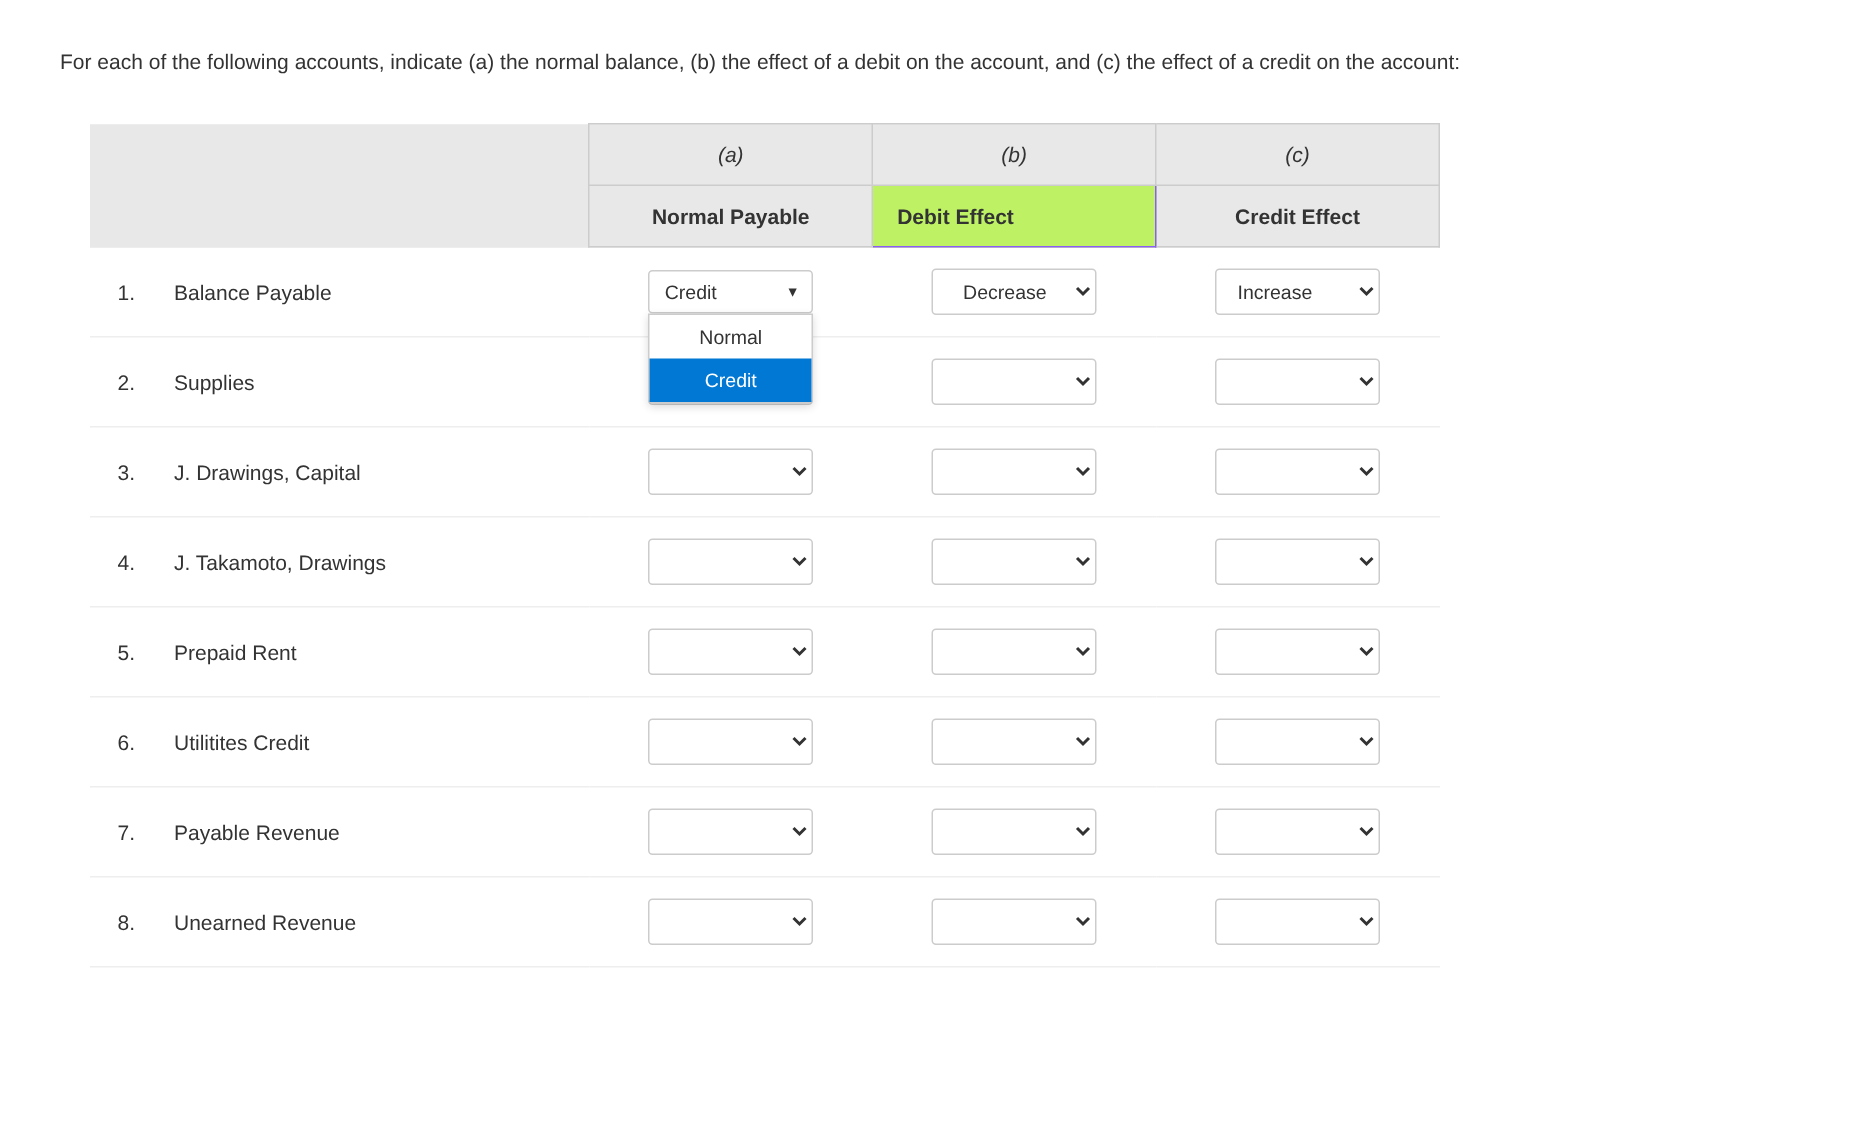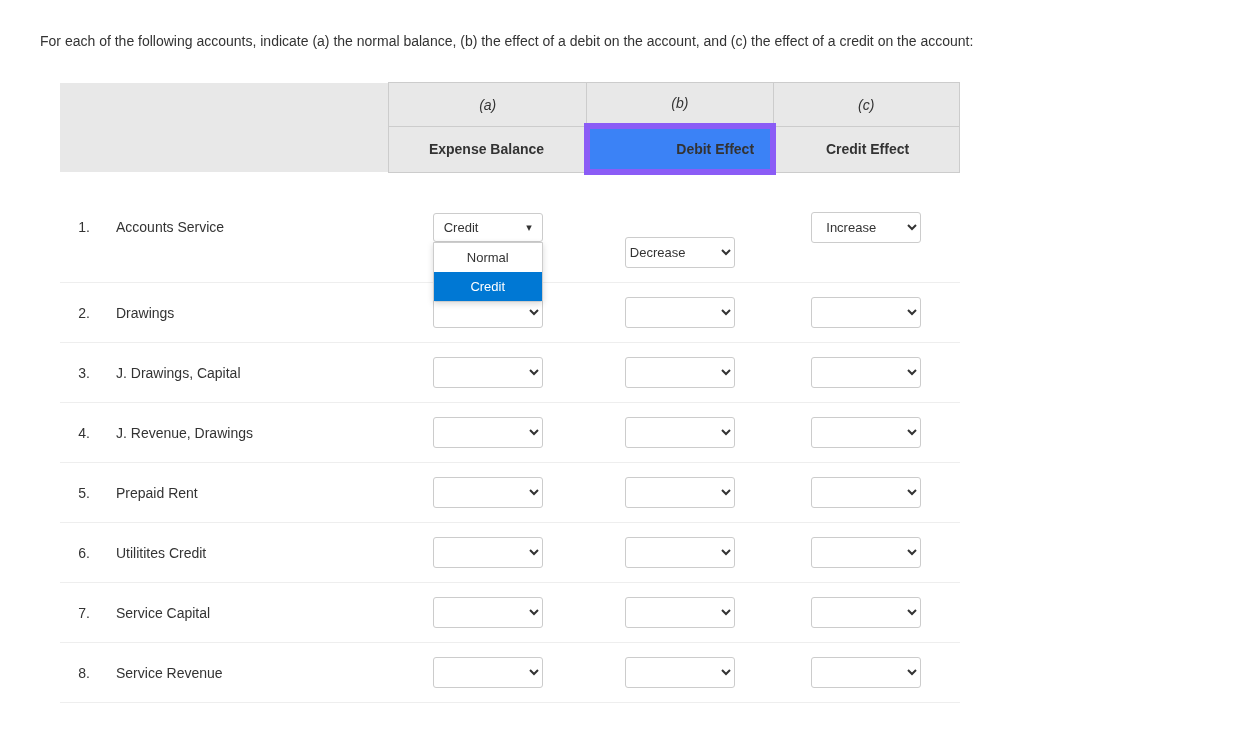--- a/index.html
+++ b/index.html
@@ -81,83 +81,83 @@
   <table>
     <thead>
       <tr>
         <th class="empty-header" colspan="2" style="border:none; background:#e8e8e8;"></th>
         <th style="background:#e8e8e8; border:1px solid #ccc; text-align:center; font-style:italic; font-weight:normal;">(a)</th>
         <th style="background:#e8e8e8; border:1px solid #ccc; text-align:center; font-style:italic; font-weight:normal;">(b)</th>
         <th style="background:#e8e8e8; border:1px solid #ccc; text-align:center; font-style:italic; font-weight:normal;">(c)</th>
       </tr>
       <tr>
         <th class="empty-header" colspan="2" style="border:none; background:#e8e8e8;"></th>
-        <th style="background:#e8e8e8; border:1px solid #ccc; text-align:center; font-weight:bold;">Expense Balance</th>
-        <th style="background:#3b82f6; border:6px solid #8b5cf6; text-align:right; font-weight:bold;">Debit Effect</th>
+        <th style="background:#e8e8e8; border:1px solid #ccc; text-align:center; font-weight:bold;">Normal Payable</th>
+        <th style="background:#bef264; border:1px solid #8b5cf6; text-align:left; font-weight:bold;">Debit Effect</th>
         <th style="background:#e8e8e8; border:1px solid #ccc; text-align:center; font-weight:bold;">Credit Effect</th>
       </tr>
     </thead>
     <tbody id="table-body">
     <tr style="border-bottom: 1px solid rgb(238, 238, 238);">
           <td style="width: 40px; text-align: right; padding: 14px 10px; vertical-align: middle;">1.</td>
-          <td style="min-width: 220px; padding: 14px 16px; vertical-align: middle; font-size: 14px;">Accounts Service</td>
+          <td style="min-width: 220px; padding: 14px 16px; vertical-align: middle; font-size: 14px;">Balance Payable</td>
           <td style="text-align: center; padding: 14px 16px; vertical-align: middle;"><div style="position: relative; display: inline-block; min-width: 110px;"><div style="border: 1px solid rgb(204, 204, 204); border-radius: 3px; padding: 6px 10px; font-size: 13px; display: flex; justify-content: space-between; align-items: center; cursor: pointer; background: rgb(255, 255, 255); min-width: 110px;">
                 <span>Credit</span>
                 <span style="font-size: 11px;">▾</span>
               </div><div style="position: absolute; top: 100%; left: 0px; right: 0px; border: 1px solid rgb(204, 204, 204); background: rgb(255, 255, 255); z-index: 100; box-shadow: rgba(0, 0, 0, 0.15) 0px 2px 6px; border-radius: 0px 0px 3px 3px;">
                 <div style="padding: 7px 12px; font-size: 13px; cursor: pointer;">Normal</div>
                 <div style="padding: 7px 12px; font-size: 13px; cursor: pointer; background: rgb(0, 120, 212); color: rgb(255, 255, 255);">Credit</div>
               </div></div></td>
-          <td style="text-align: center; padding: 14px 16px; vertical-align: middle;"><select style="border: 1px solid rgb(204, 204, 204); border-radius: 3px; padding: 6px 0; font-size: 13px; background: rgb(255, 255, 255); min-width: 110px; cursor: pointer; margin-top: 48px;"><option value=""></option><option value="Increase">Increase</option><option value="Decrease" selected="">Decrease</option></select></td>
+          <td style="text-align: center; padding: 14px 16px; vertical-align: middle;"><select style="border: 1px solid rgb(204, 204, 204); border-radius: 3px; padding: 6px 16px; font-size: 13px; background: rgb(255, 255, 255); min-width: 110px; cursor: pointer;"><option value=""></option><option value="Increase">Increase</option><option value="Decrease" selected="">Decrease</option></select></td>
           <td style="text-align: center; padding: 14px 16px; vertical-align: middle;"><select style="border: 1px solid rgb(204, 204, 204); border-radius: 3px; padding: 6px 10px; font-size: 13px; background: rgb(255, 255, 255); min-width: 110px; cursor: pointer;"><option value=""></option><option value="Increase" selected="">Increase</option><option value="Decrease">Decrease</option></select></td>
         </tr>
         <tr style="border-bottom: 1px solid rgb(238, 238, 238);">
           <td style="width: 40px; text-align: right; padding: 14px 10px; vertical-align: middle;">2.</td>
-          <td style="min-width: 220px; padding: 14px 16px; vertical-align: middle; font-size: 14px;">Drawings</td>
+          <td style="min-width: 220px; padding: 14px 16px; vertical-align: middle; font-size: 14px;">Supplies</td>
           <td style="text-align: center; padding: 14px 16px; vertical-align: middle;"><select style="border: 1px solid rgb(204, 204, 204); border-radius: 3px; padding: 6px 10px; font-size: 13px; background: rgb(255, 255, 255); min-width: 110px; cursor: pointer;"><option value=""></option><option value="Debit">Debit</option><option value="Credit">Credit</option></select></td>
           <td style="text-align: center; padding: 14px 16px; vertical-align: middle;"><select style="border: 1px solid rgb(204, 204, 204); border-radius: 3px; padding: 6px 10px; font-size: 13px; background: rgb(255, 255, 255); min-width: 110px; cursor: pointer;"><option value=""></option><option value="Increase">Increase</option><option value="Decrease">Decrease</option></select></td>
           <td style="text-align: center; padding: 14px 16px; vertical-align: middle;"><select style="border: 1px solid rgb(204, 204, 204); border-radius: 3px; padding: 6px 10px; font-size: 13px; background: rgb(255, 255, 255); min-width: 110px; cursor: pointer;"><option value=""></option><option value="Increase">Increase</option><option value="Decrease">Decrease</option></select></td>
         </tr>
         <tr style="border-bottom: 1px solid rgb(238, 238, 238);">
           <td style="width: 40px; text-align: right; padding: 14px 10px; vertical-align: middle;">3.</td>
           <td style="min-width: 220px; padding: 14px 16px; vertical-align: middle; font-size: 14px;">J. Drawings, Capital</td>
           <td style="text-align: center; padding: 14px 16px; vertical-align: middle;"><select style="border: 1px solid rgb(204, 204, 204); border-radius: 3px; padding: 6px 10px; font-size: 13px; background: rgb(255, 255, 255); min-width: 110px; cursor: pointer;"><option value=""></option><option value="Debit">Debit</option><option value="Credit">Credit</option></select></td>
           <td style="text-align: center; padding: 14px 16px; vertical-align: middle;"><select style="border: 1px solid rgb(204, 204, 204); border-radius: 3px; padding: 6px 10px; font-size: 13px; background: rgb(255, 255, 255); min-width: 110px; cursor: pointer;"><option value=""></option><option value="Increase">Increase</option><option value="Decrease">Decrease</option></select></td>
           <td style="text-align: center; padding: 14px 16px; vertical-align: middle;"><select style="border: 1px solid rgb(204, 204, 204); border-radius: 3px; padding: 6px 10px; font-size: 13px; background: rgb(255, 255, 255); min-width: 110px; cursor: pointer;"><option value=""></option><option value="Increase">Increase</option><option value="Decrease">Decrease</option></select></td>
         </tr>
         <tr style="border-bottom: 1px solid rgb(238, 238, 238);">
           <td style="width: 40px; text-align: right; padding: 14px 10px; vertical-align: middle;">4.</td>
-          <td style="min-width: 220px; padding: 14px 16px; vertical-align: middle; font-size: 14px;">J. Revenue, Drawings</td>
+          <td style="min-width: 220px; padding: 14px 16px; vertical-align: middle; font-size: 14px;">J. Takamoto, Drawings</td>
           <td style="text-align: center; padding: 14px 16px; vertical-align: middle;"><select style="border: 1px solid rgb(204, 204, 204); border-radius: 3px; padding: 6px 10px; font-size: 13px; background: rgb(255, 255, 255); min-width: 110px; cursor: pointer;"><option value=""></option><option value="Debit">Debit</option><option value="Credit">Credit</option></select></td>
           <td style="text-align: center; padding: 14px 16px; vertical-align: middle;"><select style="border: 1px solid rgb(204, 204, 204); border-radius: 3px; padding: 6px 10px; font-size: 13px; background: rgb(255, 255, 255); min-width: 110px; cursor: pointer;"><option value=""></option><option value="Increase">Increase</option><option value="Decrease">Decrease</option></select></td>
           <td style="text-align: center; padding: 14px 16px; vertical-align: middle;"><select style="border: 1px solid rgb(204, 204, 204); border-radius: 3px; padding: 6px 10px; font-size: 13px; background: rgb(255, 255, 255); min-width: 110px; cursor: pointer;"><option value=""></option><option value="Increase">Increase</option><option value="Decrease">Decrease</option></select></td>
         </tr>
         <tr style="border-bottom: 1px solid rgb(238, 238, 238);">
           <td style="width: 40px; text-align: right; padding: 14px 10px; vertical-align: middle;">5.</td>
           <td style="min-width: 220px; padding: 14px 16px; vertical-align: middle; font-size: 14px;">Prepaid Rent</td>
           <td style="text-align: center; padding: 14px 16px; vertical-align: middle;"><select style="border: 1px solid rgb(204, 204, 204); border-radius: 3px; padding: 6px 10px; font-size: 13px; background: rgb(255, 255, 255); min-width: 110px; cursor: pointer;"><option value=""></option><option value="Debit">Debit</option><option value="Credit">Credit</option></select></td>
           <td style="text-align: center; padding: 14px 16px; vertical-align: middle;"><select style="border: 1px solid rgb(204, 204, 204); border-radius: 3px; padding: 6px 10px; font-size: 13px; background: rgb(255, 255, 255); min-width: 110px; cursor: pointer;"><option value=""></option><option value="Increase">Increase</option><option value="Decrease">Decrease</option></select></td>
           <td style="text-align: center; padding: 14px 16px; vertical-align: middle;"><select style="border: 1px solid rgb(204, 204, 204); border-radius: 3px; padding: 6px 10px; font-size: 13px; background: rgb(255, 255, 255); min-width: 110px; cursor: pointer;"><option value=""></option><option value="Increase">Increase</option><option value="Decrease">Decrease</option></select></td>
         </tr>
         <tr style="border-bottom: 1px solid rgb(238, 238, 238);">
           <td style="width: 40px; text-align: right; padding: 14px 10px; vertical-align: middle;">6.</td>
           <td style="min-width: 220px; padding: 14px 16px; vertical-align: middle; font-size: 14px;">Utilitites Credit</td>
           <td style="text-align: center; padding: 14px 16px; vertical-align: middle;"><select style="border: 1px solid rgb(204, 204, 204); border-radius: 3px; padding: 6px 10px; font-size: 13px; background: rgb(255, 255, 255); min-width: 110px; cursor: pointer;"><option value=""></option><option value="Debit">Debit</option><option value="Credit">Credit</option></select></td>
           <td style="text-align: center; padding: 14px 16px; vertical-align: middle;"><select style="border: 1px solid rgb(204, 204, 204); border-radius: 3px; padding: 6px 10px; font-size: 13px; background: rgb(255, 255, 255); min-width: 110px; cursor: pointer;"><option value=""></option><option value="Increase">Increase</option><option value="Decrease">Decrease</option></select></td>
           <td style="text-align: center; padding: 14px 16px; vertical-align: middle;"><select style="border: 1px solid rgb(204, 204, 204); border-radius: 3px; padding: 6px 10px; font-size: 13px; background: rgb(255, 255, 255); min-width: 110px; cursor: pointer;"><option value=""></option><option value="Increase">Increase</option><option value="Decrease">Decrease</option></select></td>
         </tr>
         <tr style="border-bottom: 1px solid rgb(238, 238, 238);">
           <td style="width: 40px; text-align: right; padding: 14px 10px; vertical-align: middle;">7.</td>
-          <td style="min-width: 220px; padding: 14px 16px; vertical-align: middle; font-size: 14px;">Service Capital</td>
+          <td style="min-width: 220px; padding: 14px 16px; vertical-align: middle; font-size: 14px;">Payable Revenue</td>
           <td style="text-align: center; padding: 14px 16px; vertical-align: middle;"><select style="border: 1px solid rgb(204, 204, 204); border-radius: 3px; padding: 6px 10px; font-size: 13px; background: rgb(255, 255, 255); min-width: 110px; cursor: pointer;"><option value=""></option><option value="Debit">Debit</option><option value="Credit">Credit</option></select></td>
           <td style="text-align: center; padding: 14px 16px; vertical-align: middle;"><select style="border: 1px solid rgb(204, 204, 204); border-radius: 3px; padding: 6px 10px; font-size: 13px; background: rgb(255, 255, 255); min-width: 110px; cursor: pointer;"><option value=""></option><option value="Increase">Increase</option><option value="Decrease">Decrease</option></select></td>
           <td style="text-align: center; padding: 14px 16px; vertical-align: middle;"><select style="border: 1px solid rgb(204, 204, 204); border-radius: 3px; padding: 6px 10px; font-size: 13px; background: rgb(255, 255, 255); min-width: 110px; cursor: pointer;"><option value=""></option><option value="Increase">Increase</option><option value="Decrease">Decrease</option></select></td>
         </tr>
         <tr style="border-bottom: 1px solid rgb(238, 238, 238);">
           <td style="width: 40px; text-align: right; padding: 14px 10px; vertical-align: middle;">8.</td>
-          <td style="min-width: 220px; padding: 14px 16px; vertical-align: middle; font-size: 14px;">Service Revenue</td>
+          <td style="min-width: 220px; padding: 14px 16px; vertical-align: middle; font-size: 14px;">Unearned Revenue</td>
           <td style="text-align: center; padding: 14px 16px; vertical-align: middle;"><select style="border: 1px solid rgb(204, 204, 204); border-radius: 3px; padding: 6px 10px; font-size: 13px; background: rgb(255, 255, 255); min-width: 110px; cursor: pointer;"><option value=""></option><option value="Debit">Debit</option><option value="Credit">Credit</option></select></td>
           <td style="text-align: center; padding: 14px 16px; vertical-align: middle;"><select style="border: 1px solid rgb(204, 204, 204); border-radius: 3px; padding: 6px 10px; font-size: 13px; background: rgb(255, 255, 255); min-width: 110px; cursor: pointer;"><option value=""></option><option value="Increase">Increase</option><option value="Decrease">Decrease</option></select></td>
           <td style="text-align: center; padding: 14px 16px; vertical-align: middle;"><select style="border: 1px solid rgb(204, 204, 204); border-radius: 3px; padding: 6px 10px; font-size: 13px; background: rgb(255, 255, 255); min-width: 110px; cursor: pointer;"><option value=""></option><option value="Increase">Increase</option><option value="Decrease">Decrease</option></select></td>
         </tr>
       </tbody>
   </table>
 </div>
 
 </body></html>

